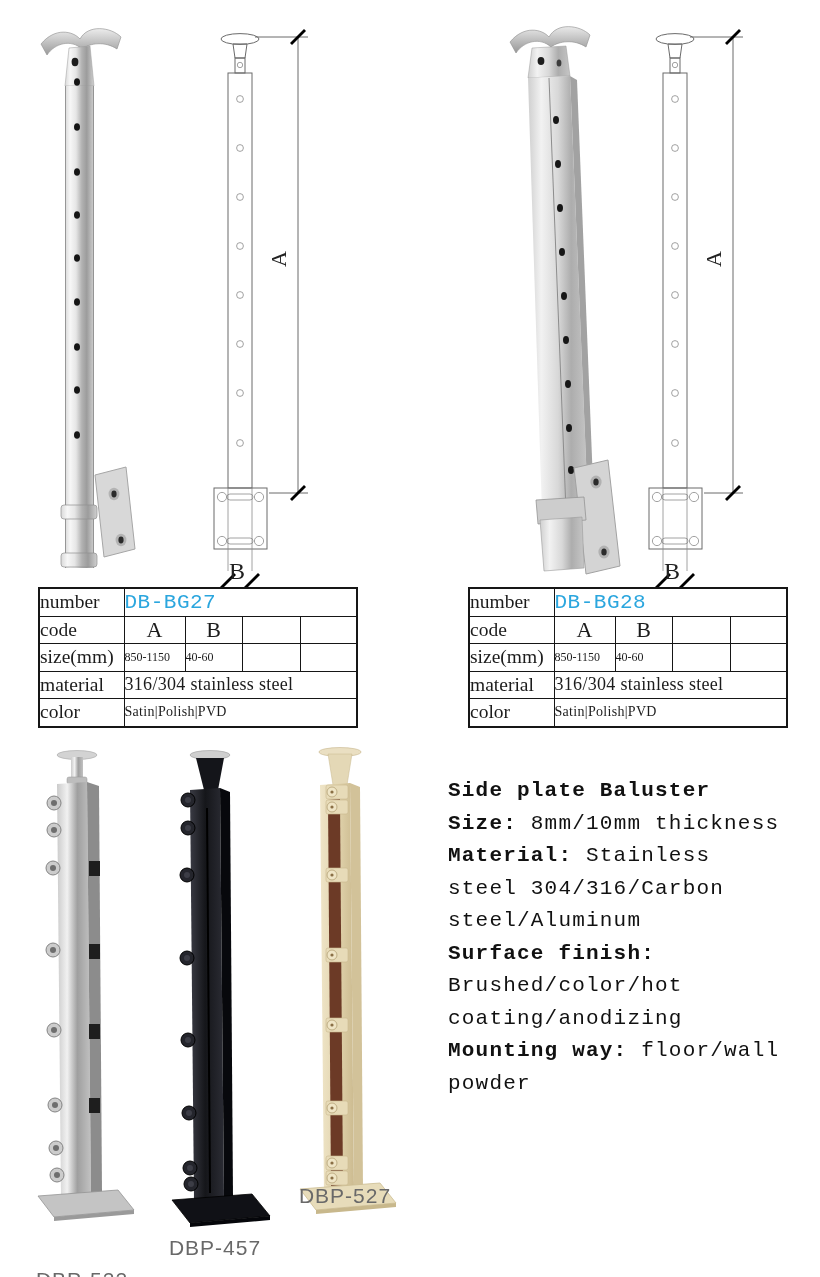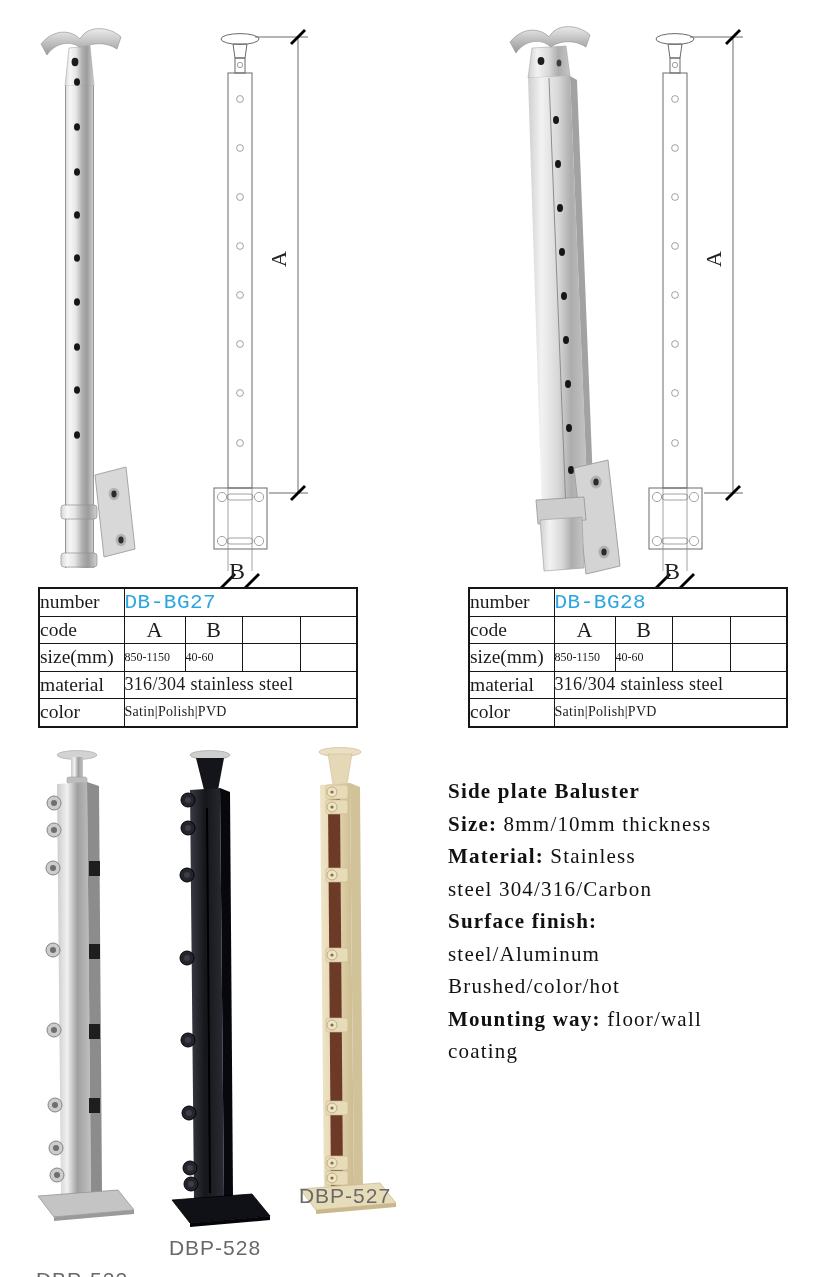--- a/index.html
+++ b/index.html
@@ -14,21 +14,21 @@
                 white-space:nowrap;color:#1c1c1c;}
   td.lbl{font-size:19.5px;padding-left:6px;}
   td.numv{font-size:21px;padding-left:14px;letter-spacing:.5px;font-family:Liberation Mono, monospace;}
   td.codev{font-size:22px;text-align:center;}
   td.sizev{font-size:12px;}
   td.matv{font-size:18px;padding-left:9px;letter-spacing:.3px;}
   td.colv{font-size:14px;padding-left:9px;letter-spacing:.3px;border-radius:8px;}
 
   
   .desc{position:absolute;left:448px;top:775px;width:372px;
-        font-family:Liberation Serif, serif;font-size:21px;letter-spacing:1.2px;
+        font-family:Liberation Mono, monospace;font-size:21px;letter-spacing:1.2px;
         color:#111;}
   .dline{height:32.5px;line-height:32.5px;white-space:nowrap;}
   .db{font-weight:bold;}
 
   
   .model-label{position:absolute;width:120px;text-align:center;
                font-family:"Liberation Sans",sans-serif;font-size:21px;color:#696969;
                letter-spacing:1px;}
 
   svg{display:block;}
@@ -478,28 +478,29 @@
           <circle cx="42" cy="0" r="1.6" fill="#8a6f45"></circle>
         </g>
     </g>
     <g>
       <polygon points="10,444 90,438 106,458 26,465" fill="#e7dcba" stroke="#cbbc92" stroke-width="0.8"></polygon>
       <polygon points="26,465 106,458 106,462 26,469" fill="#c8b88c"></polygon>
     </g>
   </svg>
 
   <div class="model-label" style="left:22px;top:1268px;">DBP-522</div>
-  <div class="model-label" style="left:155px;top:1236px;">DBP-528</div>
+  <div class="model-label" style="left:155px;top:1236px;">DBP-457</div>
   <div class="model-label" style="left:285px;top:1184px;">DBP-527</div>
 
   <div class="desc">
     <div class="dline"><span class="db">Side plate Baluster</span></div>
     <div class="dline"><span class="db">Size:</span><span> 8mm/10mm thickness</span></div>
     <div class="dline"><span class="db">Material:</span><span> Stainless</span></div>
     <div class="dline"><span>steel 304/316/Carbon</span></div>
+    <div class="dline"><span>steel/Aluminum</span></div>
     <div class="dline"><span class="db">Surface finish:</span></div>
-    <div class="dline"><span>steel/Aluminum</span></div>
     <div class="dline"><span>Brushed/color/hot</span></div>
+    <div class="dline"><span>coating/anodizing</span></div>
     <div class="dline"><span class="db">Mounting way:</span><span> floor/wall</span></div>
-    <div class="dline"><span>coating</span></div>
+    <div class="dline"><span>powder</span></div>
   </div>
 
 </div>
 
 </body></html>

